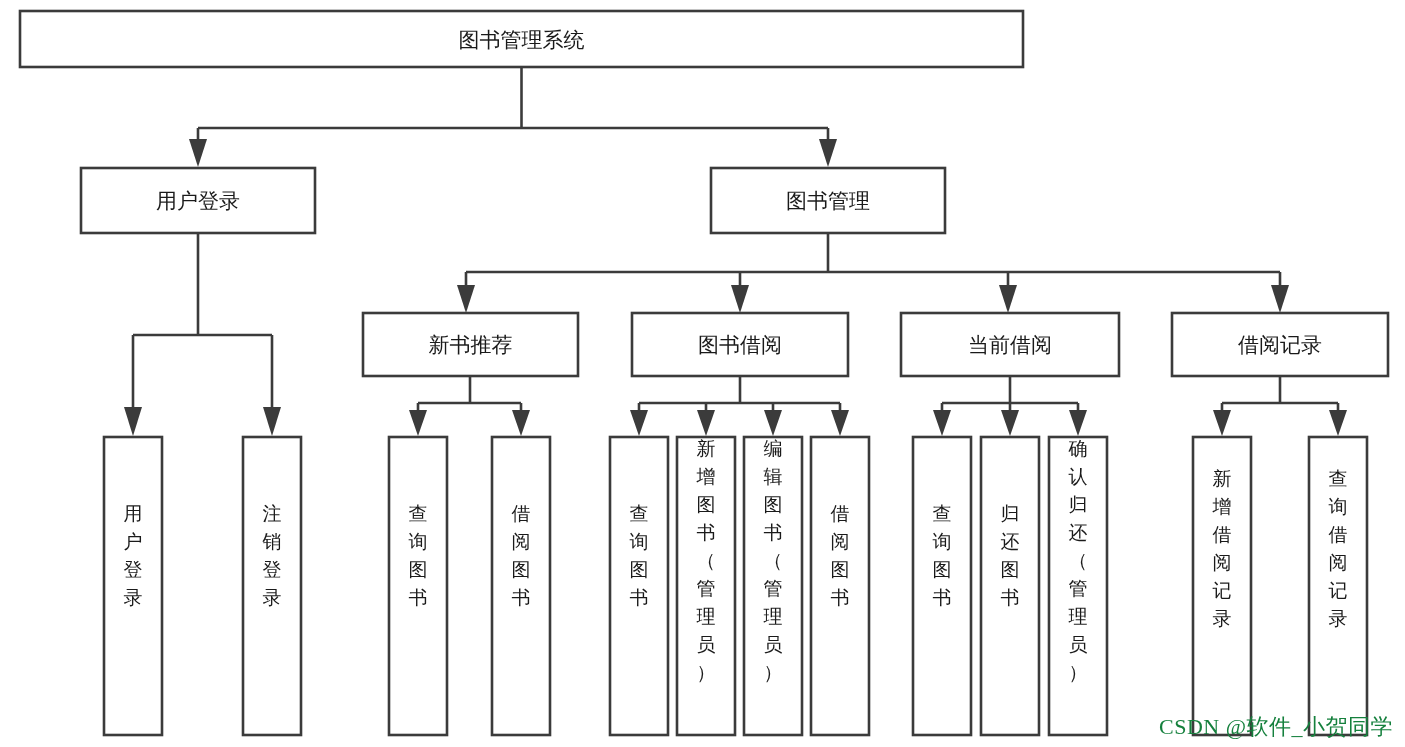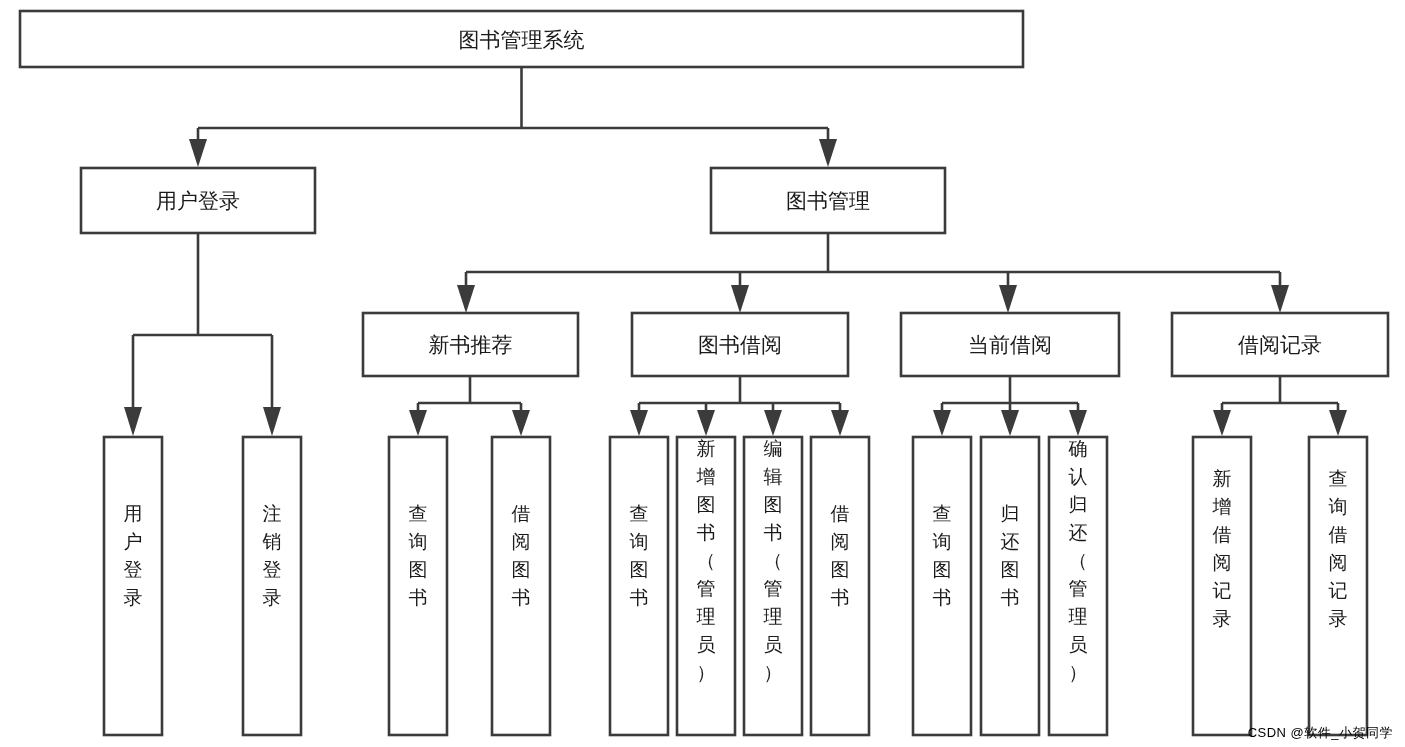--- a/index.html
+++ b/index.html
@@ -53,23 +53,23 @@
   .node-label-v {
     font-family: "DejaVu Sans", "Liberation Sans", sans-serif;
     font-size: 19px;
     fill: #1a1a1a;
     text-anchor: middle;
   }
   .watermark-text {
     position: absolute;
     right: 12px;
     bottom: 5px;
-    font-family: Liberation Sans, sans-serif;
-    font-size: 13px;
-    color: #000000;
+    font-family: Liberation Serif, serif;
+    font-size: 22px;
+    color: #15803d;
     letter-spacing: 0.5px;
     white-space: nowrap;
     user-select: none;
   }
 </style>
 </head>
 <body>
 
 <div id="diagram-root">
 

